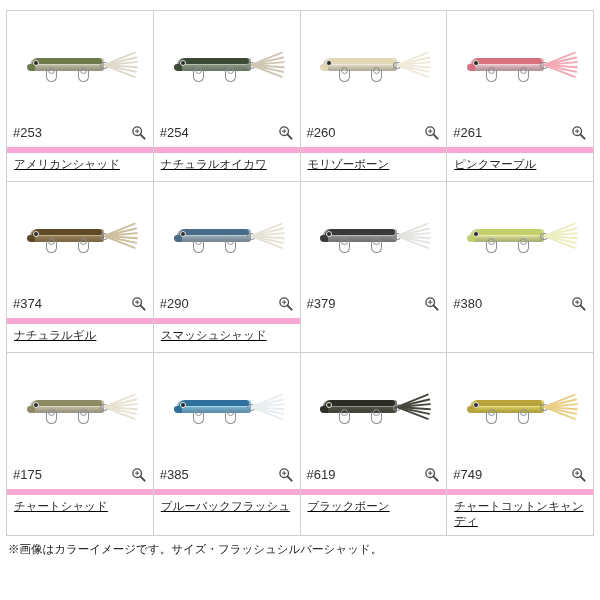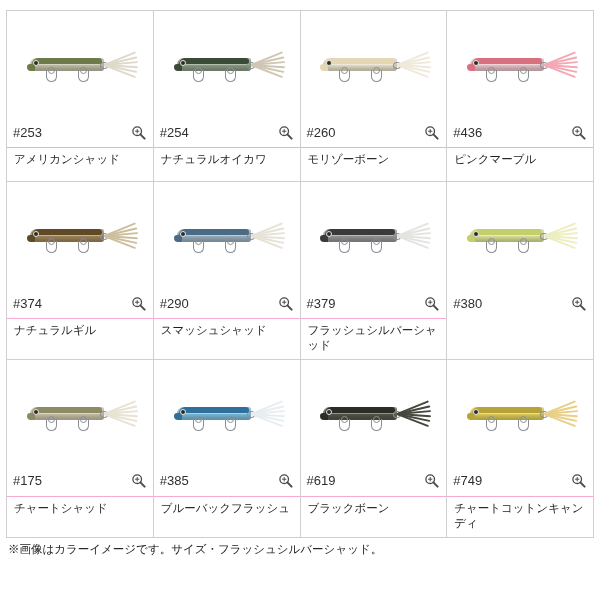--- a/index.html
+++ b/index.html
@@ -181,23 +181,24 @@
     flex: 0 0 auto;
     cursor: pointer;
   }
   .zoom-icon svg { display: block; }
 
   
   .name-row {
     min-height: 34px;
     padding: 4px 7px 6px 7px;
     box-sizing: border-box;
-    border-top: 1px solid #f9a8d4;
+    border-top: 6px solid #f9a8d4;
     display: flex;
     align-items: flex-start;
+    text-decoration: underline;
   }
   .name {
     font-size: 11.5px;
     line-height: 1.3;
     color: #1f1f1f;
     word-break: break-all;
   }
   .footnote {
     position: absolute;
     left: 8px;
@@ -341,21 +342,21 @@
                 <i style="background:#f3a8b4"></i>
                 <i style="background:#f3a8b4"></i>
                 <i style="background:#f3a8b4"></i>
                 <i style="background:#f3a8b4"></i>
                 <i style="background:#f3a8b4"></i>
                 <i style="background:#f3a8b4"></i>
               </div>
             </div>
           </div>
           <div class="code-row">
-            <span class="code">#436</span>
+            <span class="code">#261</span>
             <span class="zoom-icon">
               <svg viewBox="0 0 15 15" width="15" height="15">
                 <circle cx="6.2" cy="6.2" r="4.3" fill="none" stroke="#4a4a4a" stroke-width="1.3"></circle>
                 <line x1="9.4" y1="9.4" x2="13.6" y2="13.6" stroke="#4a4a4a" stroke-width="2" stroke-linecap="round"></line>
                 <line x1="6.2" y1="4.1" x2="6.2" y2="8.3" stroke="#4a4a4a" stroke-width="1"></line>
                 <line x1="4.1" y1="6.2" x2="8.3" y2="6.2" stroke="#4a4a4a" stroke-width="1"></line>
               </svg>
             </span>
           </div>
           <div class="name-row">
@@ -463,23 +464,20 @@
           <div class="code-row">
             <span class="code">#379</span>
             <span class="zoom-icon">
               <svg viewBox="0 0 15 15" width="15" height="15">
                 <circle cx="6.2" cy="6.2" r="4.3" fill="none" stroke="#4a4a4a" stroke-width="1.3"></circle>
                 <line x1="9.4" y1="9.4" x2="13.6" y2="13.6" stroke="#4a4a4a" stroke-width="2" stroke-linecap="round"></line>
                 <line x1="6.2" y1="4.1" x2="6.2" y2="8.3" stroke="#4a4a4a" stroke-width="1"></line>
                 <line x1="4.1" y1="6.2" x2="8.3" y2="6.2" stroke="#4a4a4a" stroke-width="1"></line>
               </svg>
             </span>
-          </div>
-          <div class="name-row">
-            <span class="name">フラッシュシルバーシャッド</span>
           </div>
         </div>
         <div class="cell">
           <div class="img-area">
             <div class="lure">
               <div class="body" style="background:#e7ea9e"></div>
               <div class="back" style="background:#c3cf6a"></div>
               <div class="lip" style="background:#c3cf6a"></div>
               <div class="eye"></div>
               <div class="hook-ring front"></div>

